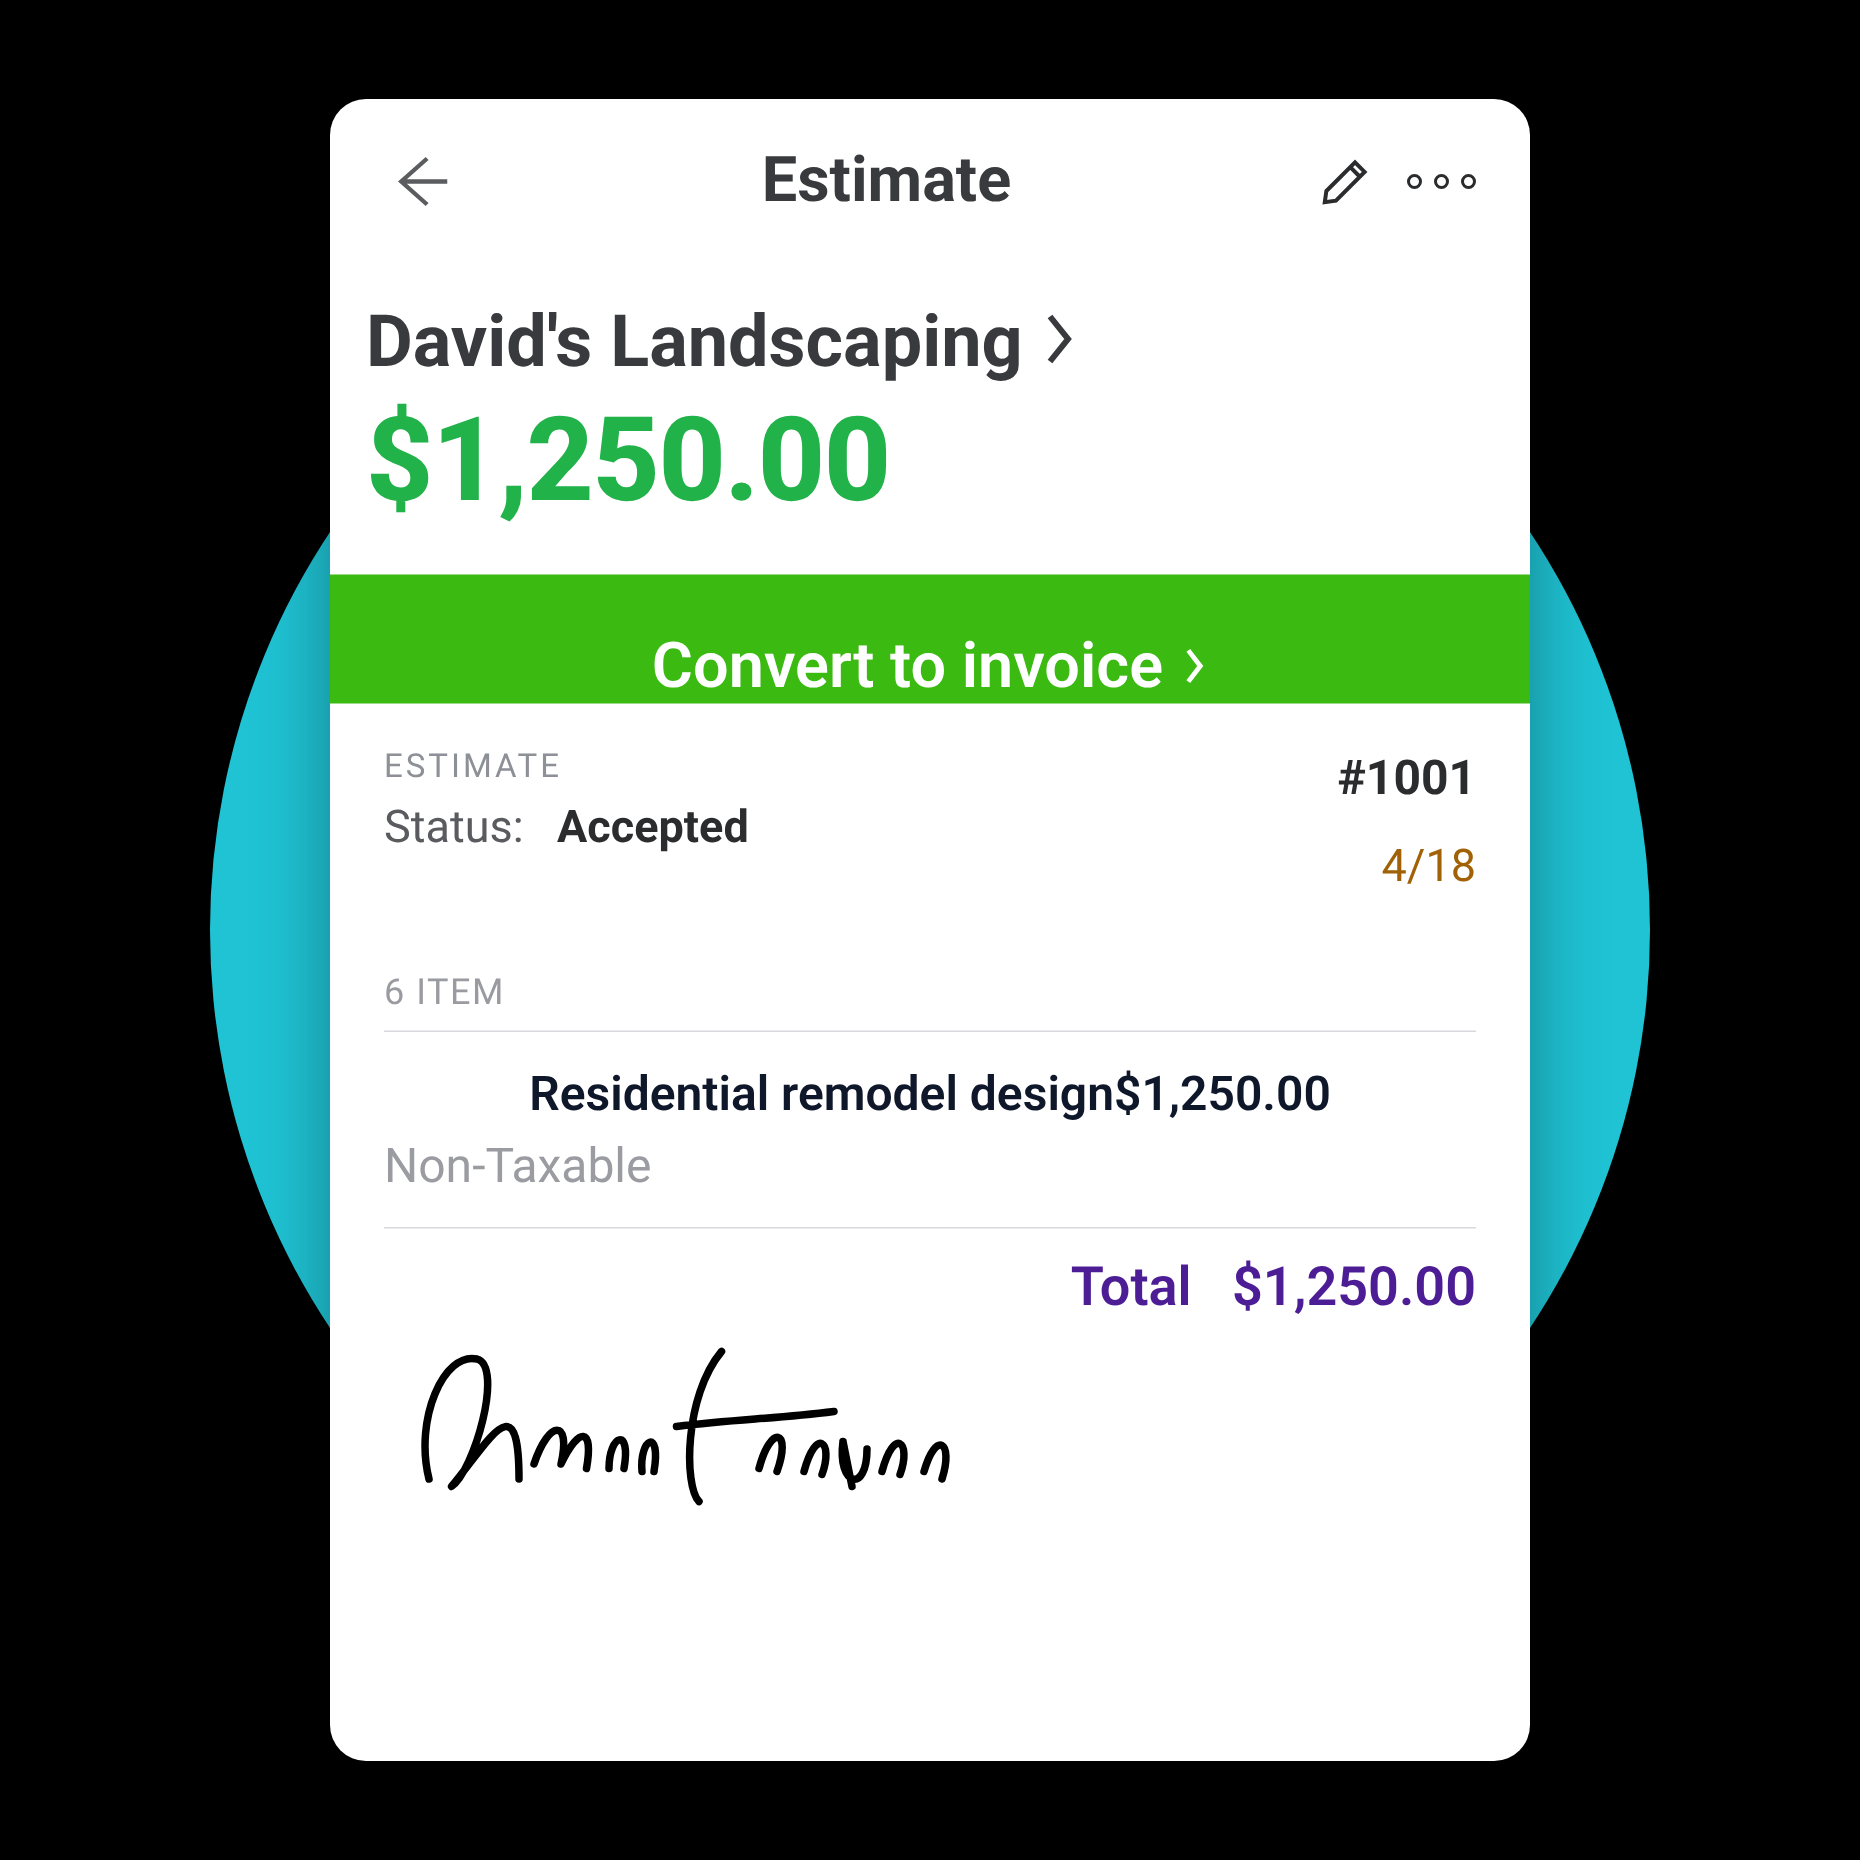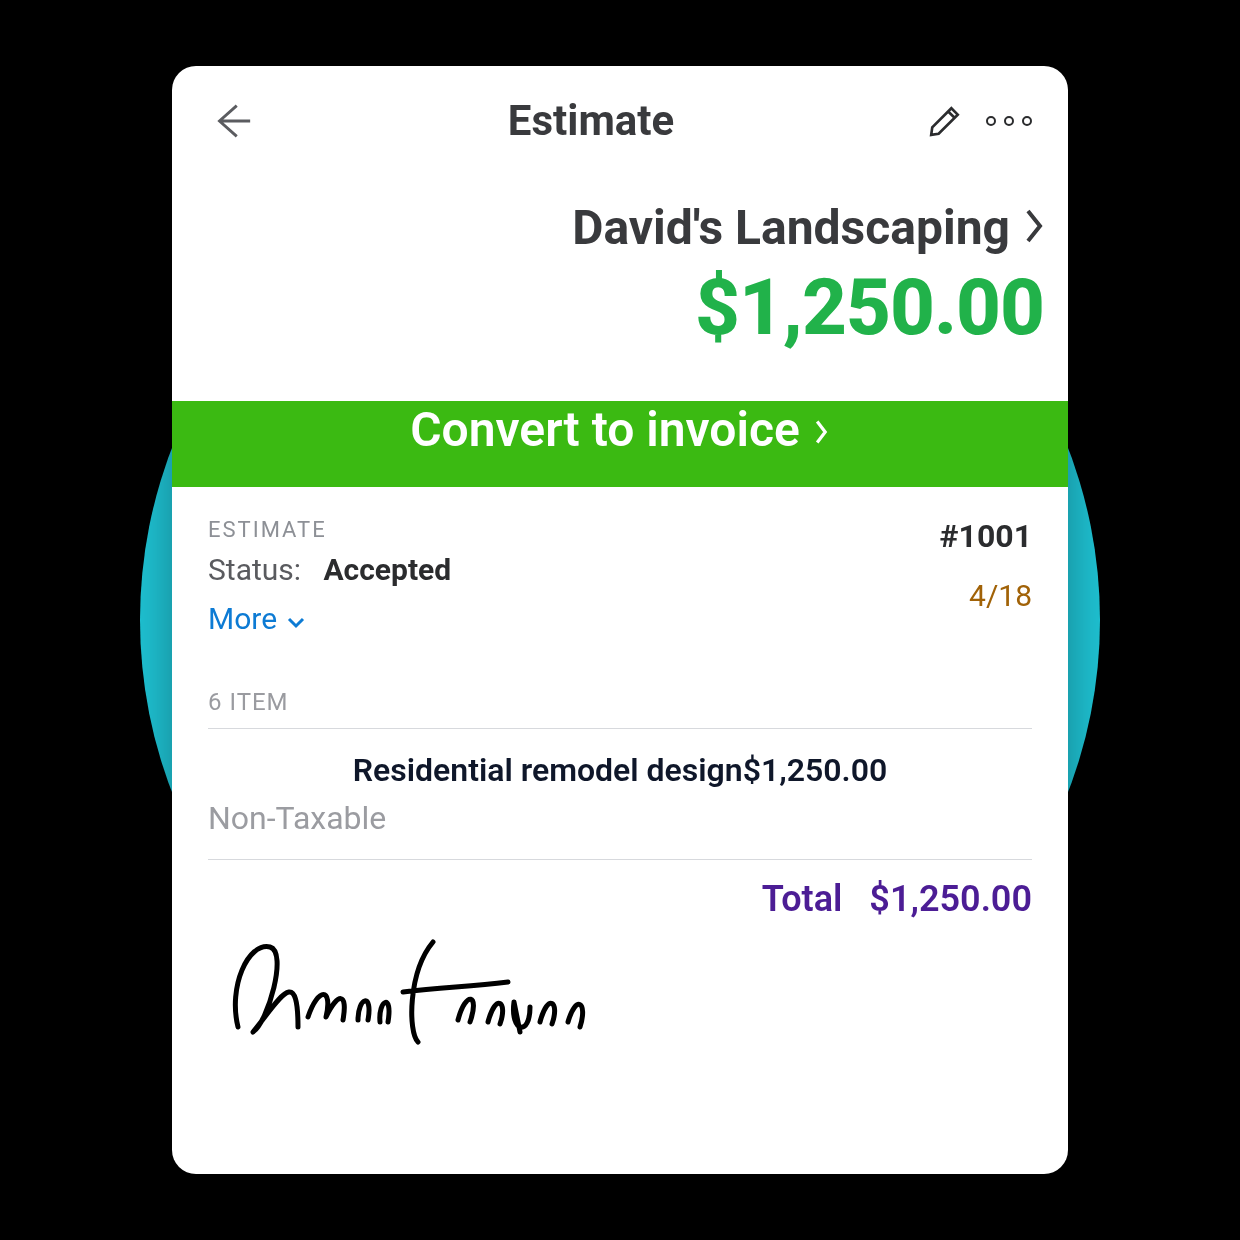--- a/index.html
+++ b/index.html
@@ -18,21 +18,21 @@
     background: #1fc3d4;
     left: 50%;
     top: 50%;
     transform: translate(-50%, -50%);
   }
   .card {
     position: absolute;
     left: 50%;
     top: 50%;
     transform: translate(-50%, -50%);
-    width: 896px;
+    width: 800px;
     height: 1108px;
     background: #fff;
     border-radius: 24px;
     box-shadow: 0 20px 50px rgba(0,0,0,0.35);
     display: flex;
     flex-direction: column;
     color: #393a3d;
     overflow: hidden;
   }
 
@@ -58,21 +58,21 @@
   }
   .arrow-left svg { width: 46px; height: 46px; stroke: #5b5c60; stroke-width: 3; fill: none; }
   .pencil svg { width: 34px; height: 34px; stroke: #2b2c2e; stroke-width: 2.5; fill: none; }
   .more-dots { display: flex; gap: 8px; }
   .more-dots span {
     width: 10px; height: 10px; border: 2.5px solid #2b2c2e; border-radius: 50%;
   }
 
   
   .hero {
-    text-align: right;
+    text-align: left;
     padding: 44px 24px 30px 24px;
   }
   .customer-row {
     display: inline-flex;
     align-items: center;
     gap: 14px;
     cursor: pointer;
   }
   .customer-name {
     font-size: 48px;
@@ -87,27 +87,26 @@
     letter-spacing: -1px;
     margin-top: 6px;
   }
 
   
   .cta {
     background: #3bba12;
     color: #fff;
     height: 86px;
     display: flex;
-    align-items: flex-start;
+    align-items: flex-end;
     justify-content: center;
     gap: 14px;
-    font-size: 48px;
+    font-size: 42px;
     font-weight: 600;
     cursor: pointer;
-    margin-top: 18px;
   }
   .cta .chev svg { stroke: #fff; width: 16px; height: 28px; stroke-width: 4; }
 
   
   .meta {
     display: flex;
     justify-content: space-between;
     padding: 30px 36px 18px 36px;
     color: #6b6c72;
     font-size: 28px;
@@ -223,28 +222,20 @@
     </span>
   </div>
 
   <div class="meta">
     <div class="meta-left">
       <div class="meta-label-small">ESTIMATE</div>
       <div class="status-line">
         <span>Status:</span>
         <span>&nbsp;</span>
         <span class="status-value">Accepted</span>
-      </div>
-      <div class="more-link">
-        <span>More</span>
-        <span class="caret">
-          <svg viewBox="0 0 18 12">
-              <path d="M2 2 L9 9 L16 2"></path>
-            </svg>
-        </span>
       </div>
     </div>
     <div class="meta-right">
       <div class="estimate-number">#1001</div>
       <div class="estimate-date">4/18</div>
     </div>
   </div>
 
   <div class="items-header">6 ITEM</div>
   <div class="divider"></div>

